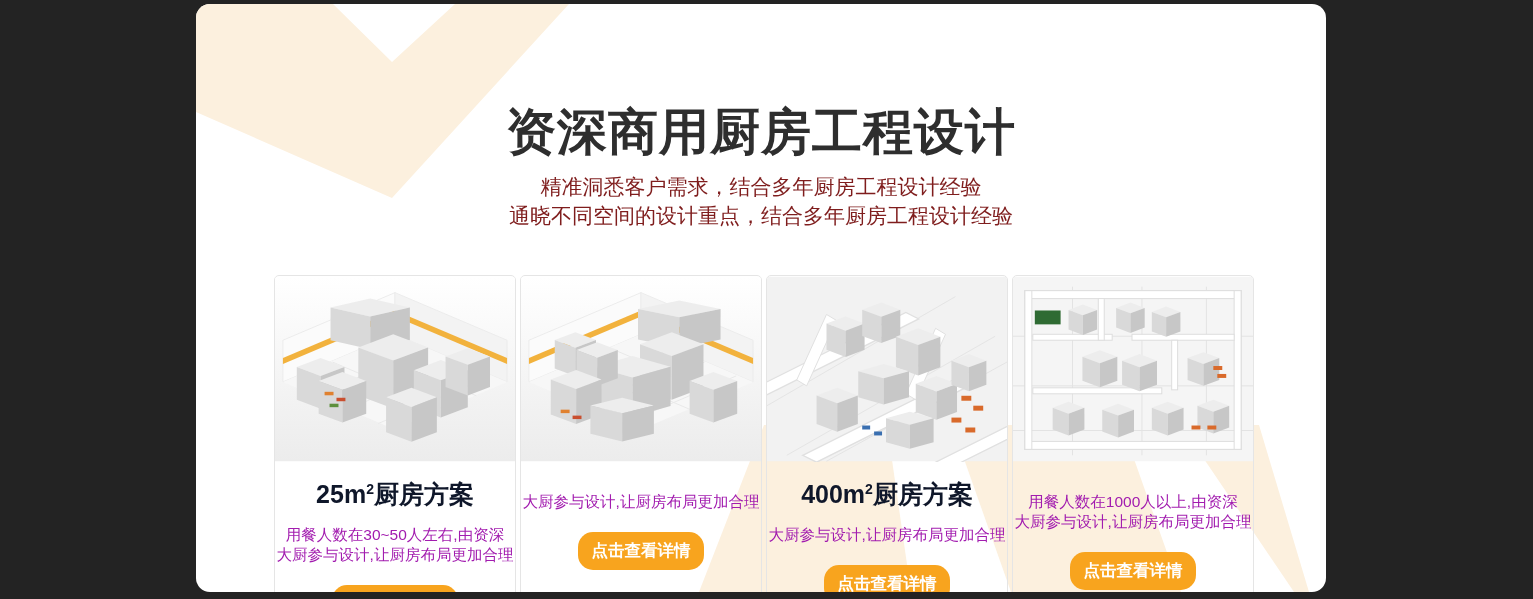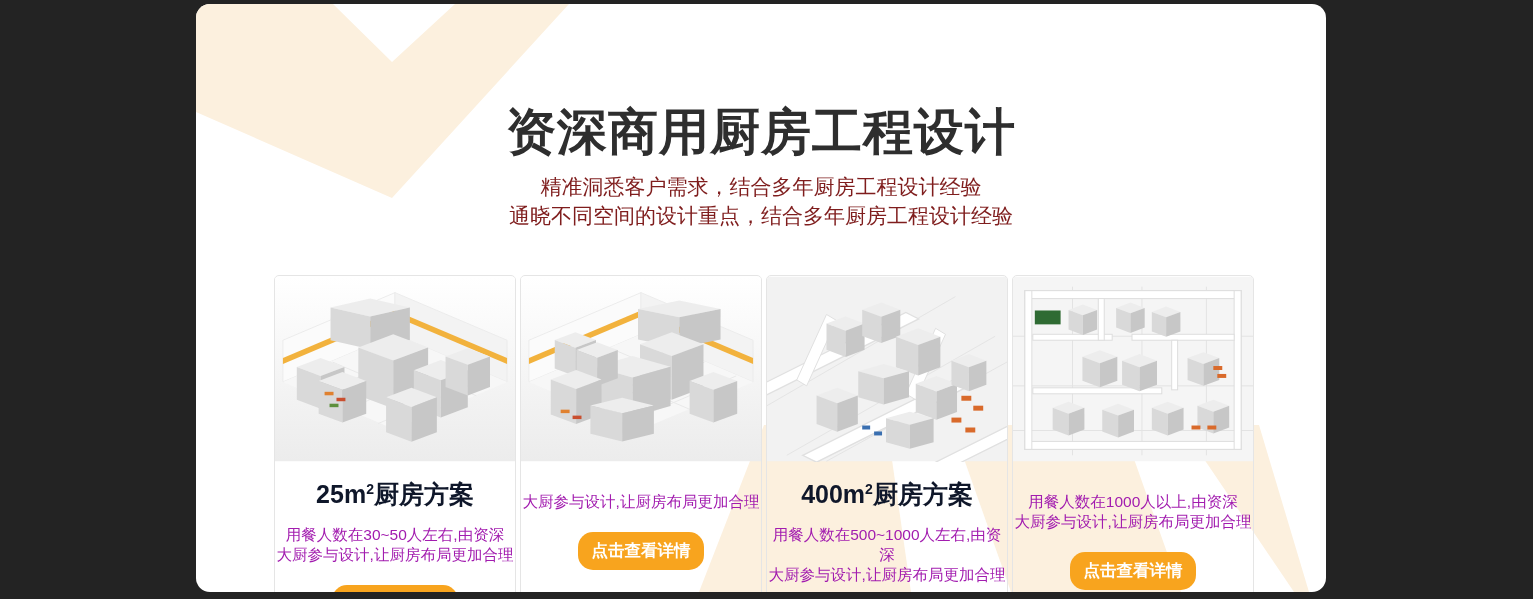--- a/index.html
+++ b/index.html
@@ -201,21 +201,20 @@
           <rect x="196" y="120" width="10" height="5" fill="#d96a2b"></rect>
           <rect x="208" y="130" width="10" height="5" fill="#d96a2b"></rect>
           <rect x="186" y="142" width="10" height="5" fill="#d96a2b"></rect>
           <rect x="200" y="152" width="10" height="5" fill="#d96a2b"></rect>
           <rect x="96" y="150" width="8" height="4" fill="#3a6fb0"></rect>
           <rect x="108" y="156" width="8" height="4" fill="#3a6fb0"></rect>
         </svg>
         <div class="card-body">
           <div class="card-title"><span>400m</span><sup>2</sup><span>厨房方案</span></div>
           <div class="card-desc">
-            <div>用餐人数在500~1000人左右,由资深</div>
             <div>大厨参与设计,让厨房布局更加合理</div>
           </div>
           <button class="card-btn">点击查看详情</button>
         </div>
       </div>
 
       <div class="card">
         <svg class="card-image" viewBox="0 0 242 186" aria-hidden="true">
           <rect width="242" height="186" fill="#f5f5f5"></rect>
           <path d="M0,60 L242,60 M0,110 L242,110 M0,155 L242,155 M60,10 L60,180 M130,10 L130,180 M195,10 L195,180" stroke="#e3e3e3" fill="none"></path>

